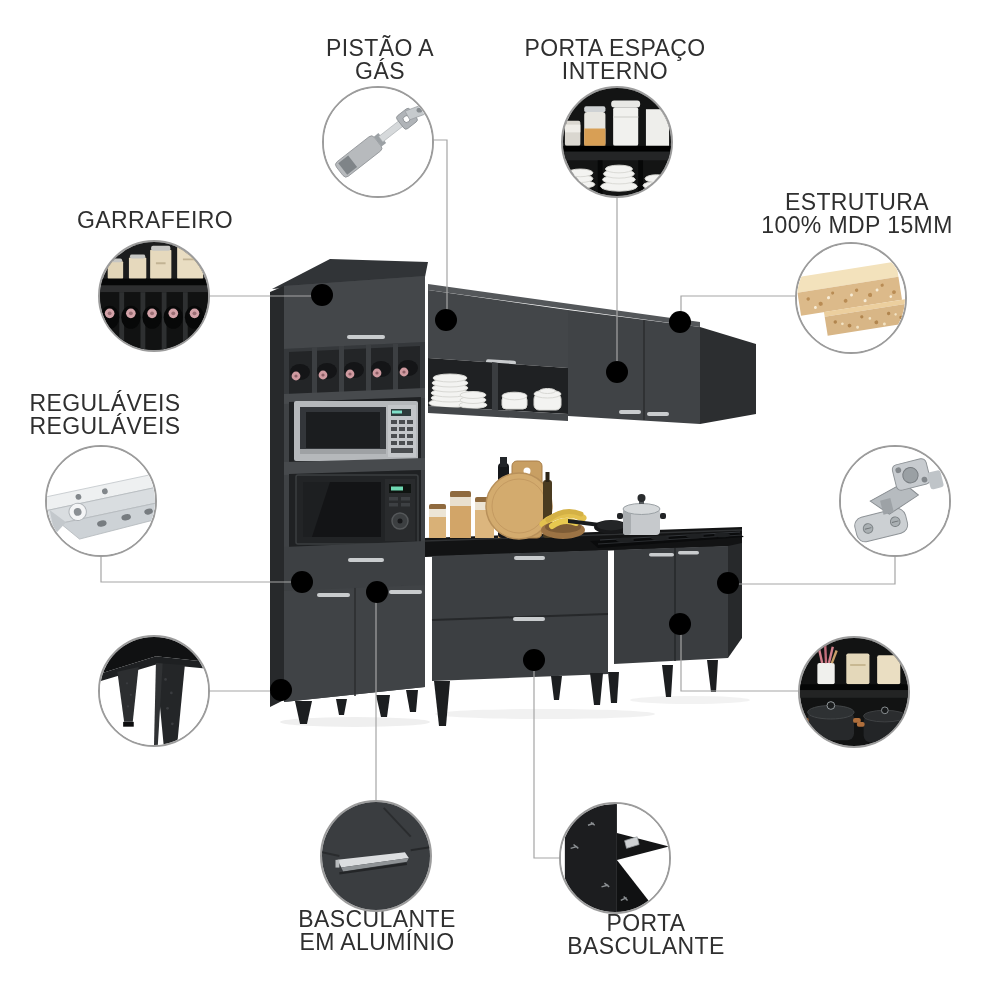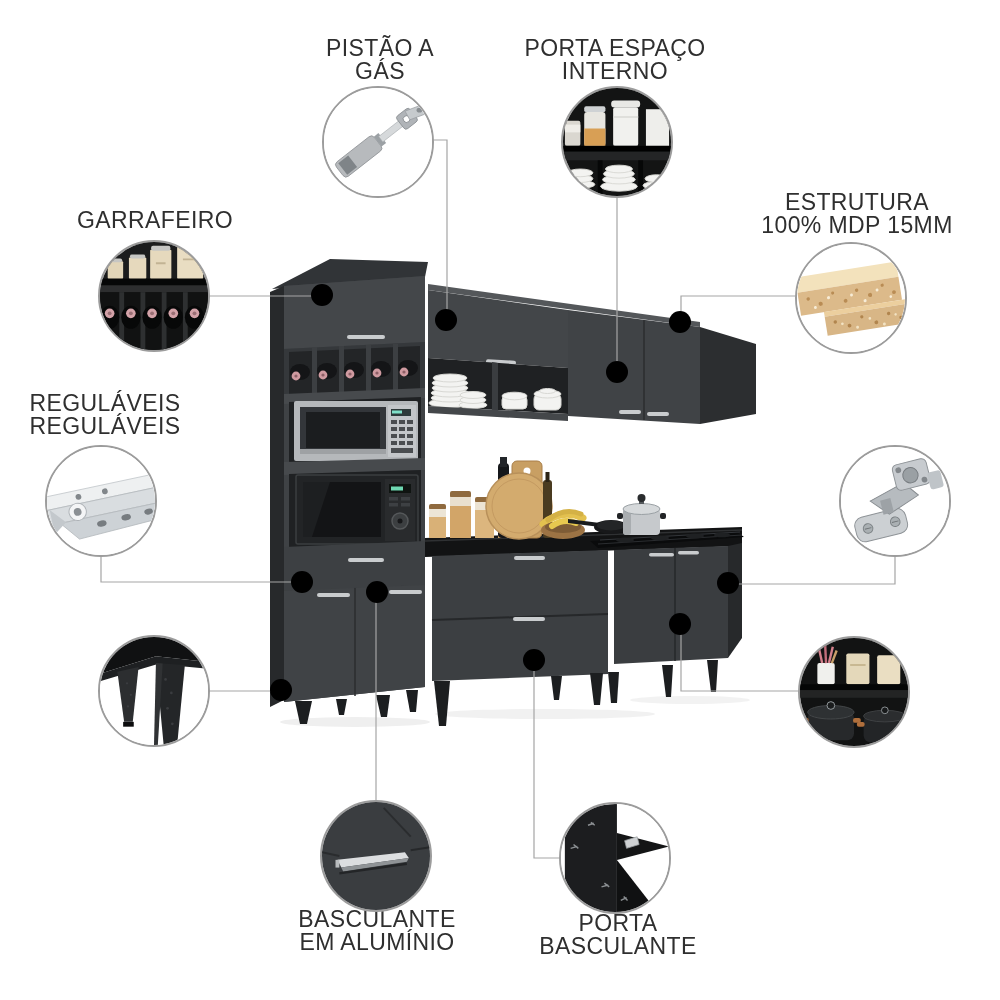--- a/index.html
+++ b/index.html
@@ -275,21 +275,21 @@
       <div>100% MDP 15MM</div>
   </div>
   <div class="feature-label" style="left:105px;top:392px">
     <div>REGULÁVEIS</div>
       <div>REGULÁVEIS</div>
   </div>
   <div class="feature-label" style="left:377px;top:908px">
     <div>BASCULANTE</div>
       <div>EM ALUMÍNIO</div>
   </div>
-  <div class="feature-label" style="left:618px;top:912px">
+  <div class="feature-label" style="left:646px;top:912px">
     <div>PORTA</div>
       <div>BASCULANTE</div>
   </div>
 
   <div class="photo-circle" style="left:378px;top:142px">
     <svg viewBox="0 0 112 112">
       <rect width="112" height="112" fill="#ffffff"></rect>
       <g transform="rotate(-38 56 56)">
         <rect x="6" y="46" width="50" height="19" rx="4" fill="#b7babd" stroke="#8e9296" stroke-width="0.8"></rect>
         <rect x="10" y="48" width="13" height="15" fill="#7f8488"></rect>

